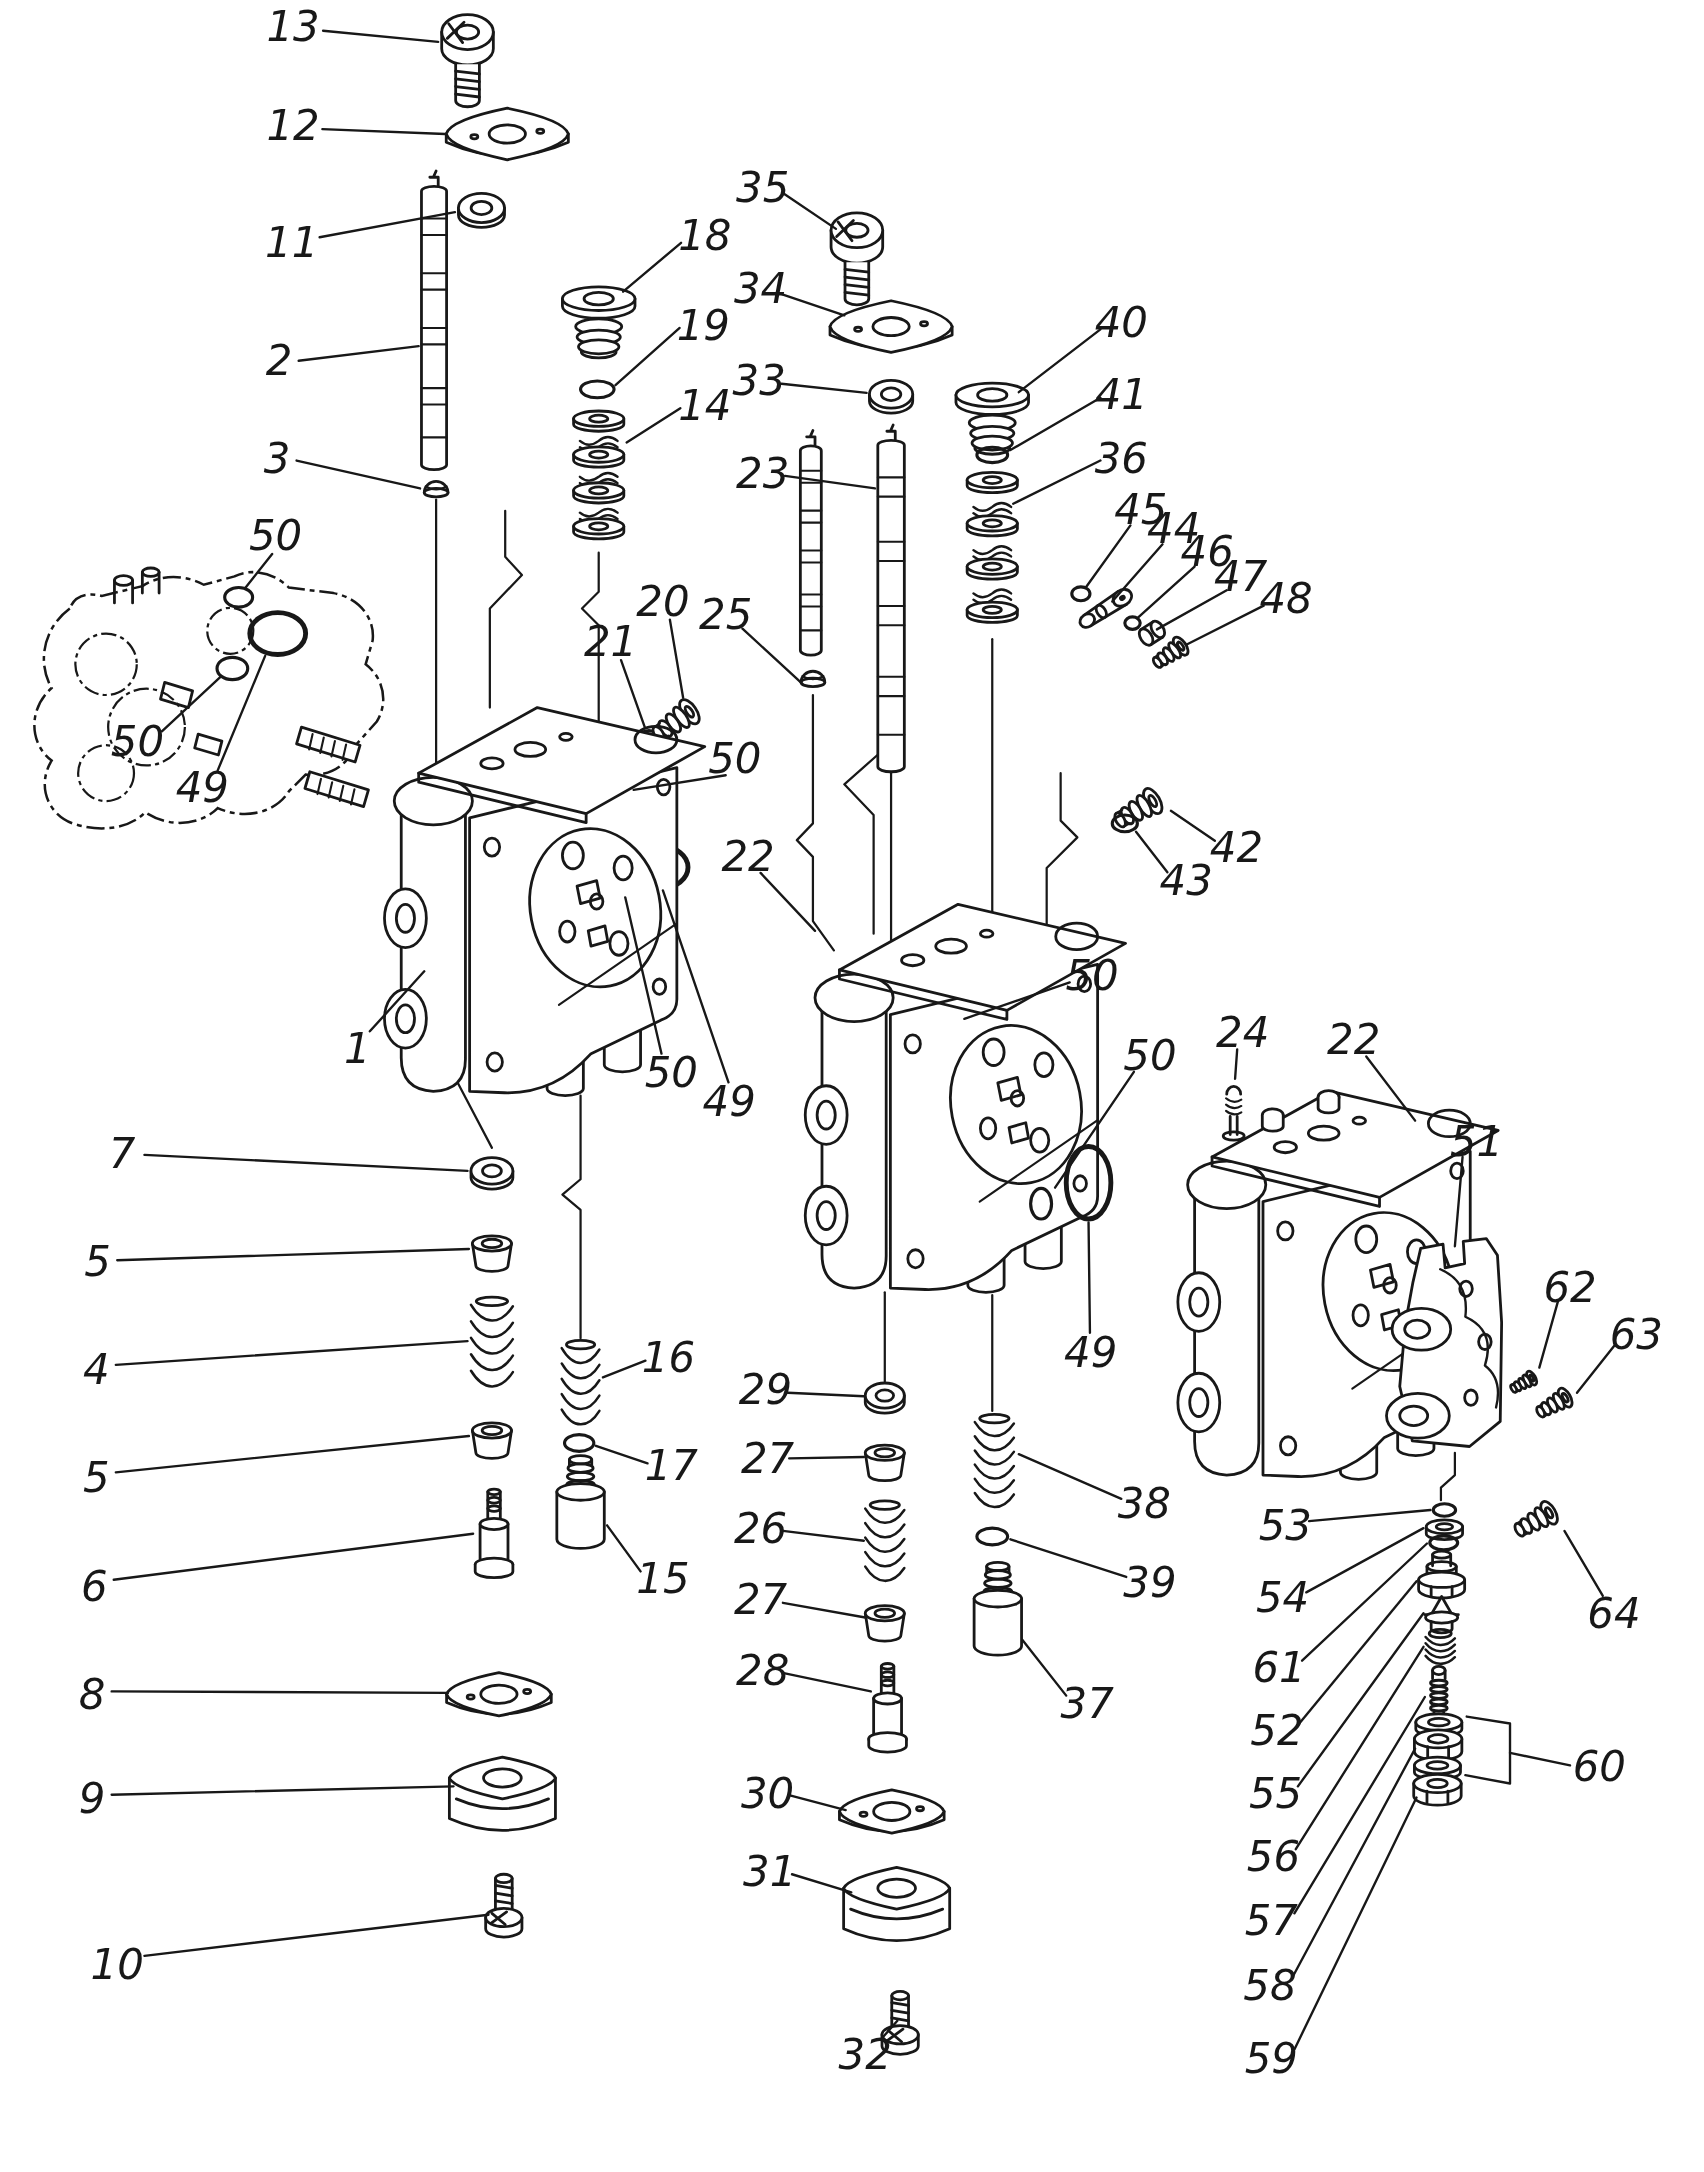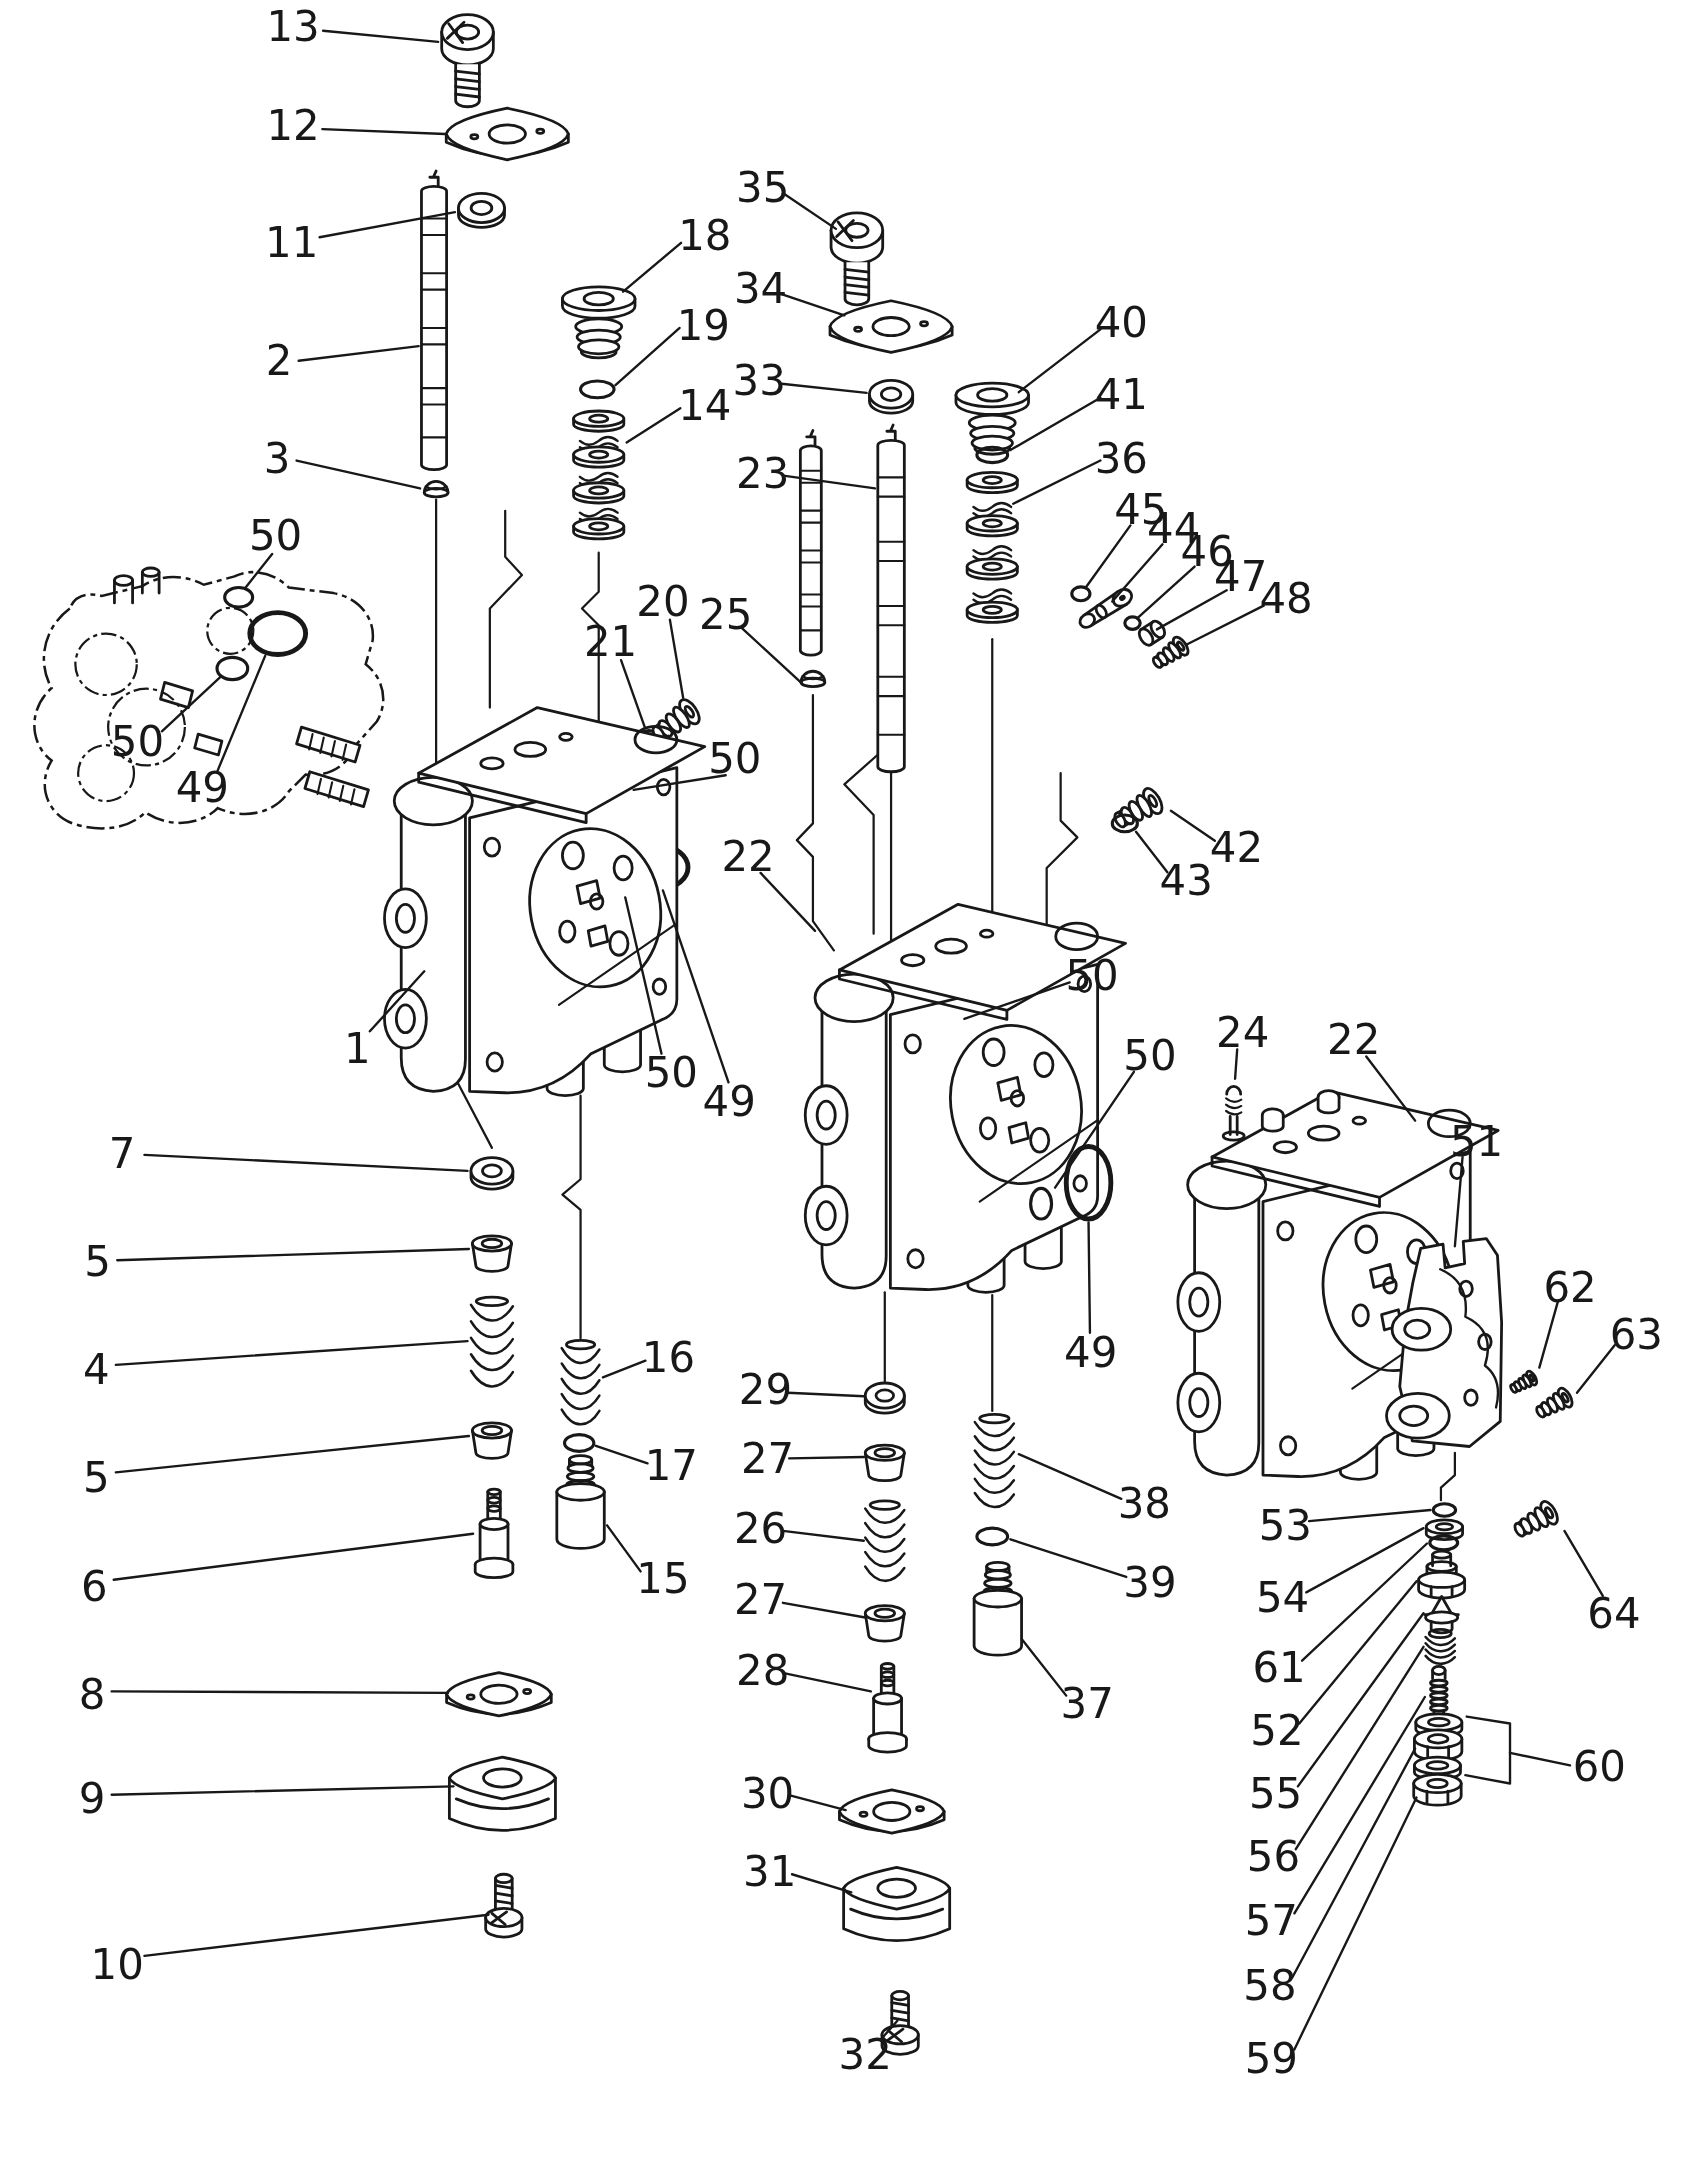--- a/index.html
+++ b/index.html
@@ -1,16 +1,16 @@
 <!DOCTYPE html>
 <html style="font-size:11px"><head>
 <meta charset="utf-8">
 <style>
   html,body{margin:0;padding:0;background:#ffffff;}
-  .page{position:relative;width:100%;max-width:1704px;margin:0 auto;background:#fff;}
+  .page{position:relative;width:100%;max-width:1704px;margin:0 auto;background:#fff;font-style:italic;}
   svg{display:block;width:100%;height:auto;background:#fff;}
   text{font-family:"DejaVu Sans","Liberation Sans",sans-serif;}
 </style>
 </head>
 <body>
 
 <div class="page">
   <svg id="fig" viewBox="0 0 2442 3113" preserveAspectRatio="xMidYMid meet" aria-label="exploded parts diagram">
       <g>
         <polyline points="625,716 625,1124" fill="none" stroke="#181818" stroke-width="3.2" stroke-linecap="round" stroke-linejoin="round" stroke-dasharray="none"></polyline>

